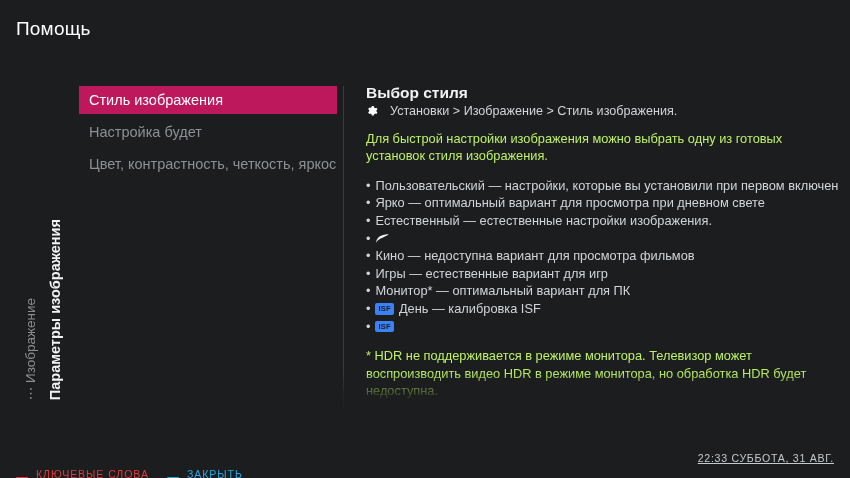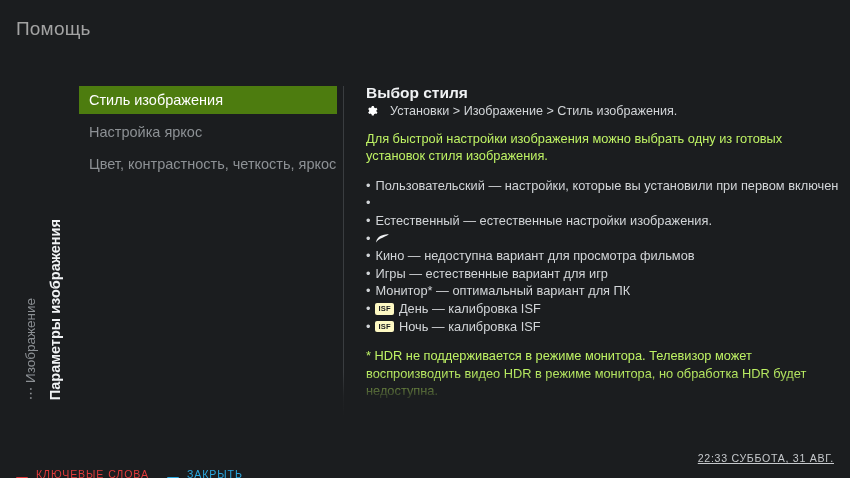--- a/index.html
+++ b/index.html
@@ -15,21 +15,21 @@
     position:relative;
     width:850px; height:478px;
     background:#1b1d1f;
   }
 
   
   #app-title {
     position:absolute;
     left:16px; top:18px;
     font-size:19px;
-    color:#a3a3a3;
+    color:#ffffff;
     letter-spacing:.2px;
   }
 
   
   #crumb-rail {
     position:absolute;
     left:8px; top:70px;
     width:62px; height:330px;
   }
   .vcrumb {
@@ -63,21 +63,21 @@
     height:28px;
     line-height:28px;
     padding:0 10px;
     font-size:14.5px;
     color:#8d9195;
     white-space:nowrap;
     overflow:hidden;
     margin-bottom:4px;
   }
   .menu-item.selected {
-    background:#4d7c0f;
+    background:#be185d;
     color:#ffffff;
   }
 
   
   #divider {
     position:absolute;
     left:343px; top:86px;
     width:1px; height:330px;
     background:#3a3d40;
   }
@@ -130,21 +130,21 @@
     align-items:center;
     font-size:12.8px;
     line-height:1.38;
     color:#d2d5d8;
     white-space:nowrap;
   }
   .bullet .dot { margin-right:5px; color:#d2d5d8; }
   .leaf-ico { width:15px; height:11px; margin-right:5px; flex:none; }
   .isf-badge {
     display:inline-block;
-    background:#fef9c3;
+    background:#3b82f6;
     color:#1b1d1f;
     font-size:7.6px;
     font-weight:bold;
     letter-spacing:.2px;
     line-height:1;
     padding:2px 3px 2px 3px;
     border-radius:2px;
     margin-right:5px;
     flex:none;
   }
@@ -192,21 +192,21 @@
 
   <div id="app-title">Помощь</div>
 
   <div id="crumb-rail">
     <div class="vcrumb" id="crumb-parent">⋯ Изображение</div>
     <div class="vcrumb" id="crumb-current">Параметры изображения</div>
   </div>
 
   <div id="menu-panel">
     <div class="menu-item selected">Стиль изображения</div>
-    <div class="menu-item">Настройка яркос</div>
+    <div class="menu-item">Настройка будет</div>
     <div class="menu-item">Цвет, контрастность, четкость, яркос</div>
   </div>
 
   <div id="divider"></div>
 
   <div id="content-panel">
 
     <div id="content-heading">Выбор стиля</div>
 
     <div id="content-path-row">
@@ -220,20 +220,21 @@
 
     <div id="bullet-list">
 
       <div class="bullet">
         <span class="dot">•</span>
         <span>Пользовательский — настройки, которые вы установили при первом включении.</span>
       </div>
 
       <div class="bullet">
         <span class="dot">•</span>
+        <span>Ярко — оптимальный вариант для просмотра при дневном свете</span>
       </div>
 
       <div class="bullet">
         <span class="dot">•</span>
         <span>Естественный — естественные настройки изображения.</span>
       </div>
 
       <div class="bullet">
         <span class="dot">•</span>
         <svg class="leaf-ico" viewBox="0 0 28 20">
@@ -258,21 +259,20 @@
 
       <div class="bullet">
         <span class="dot">•</span>
         <span class="isf-badge">ISF</span>
         <span>День — калибровка ISF</span>
       </div>
 
       <div class="bullet">
         <span class="dot">•</span>
         <span class="isf-badge">ISF</span>
-        <span>Ночь — калибровка ISF</span>
       </div>
 
     </div>
 
     <div class="para">* HDR не поддерживается в режиме монитора. Телевизор может воспроизводить видео HDR в режиме монитора, но обработка HDR будет недоступна.</div>
 
   </div>
 
   <div id="content-fade"></div>
 

